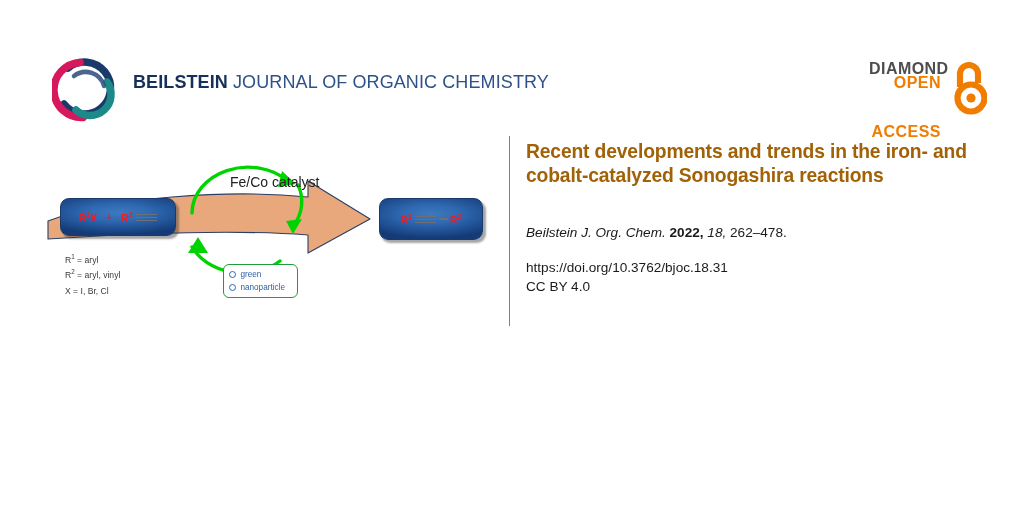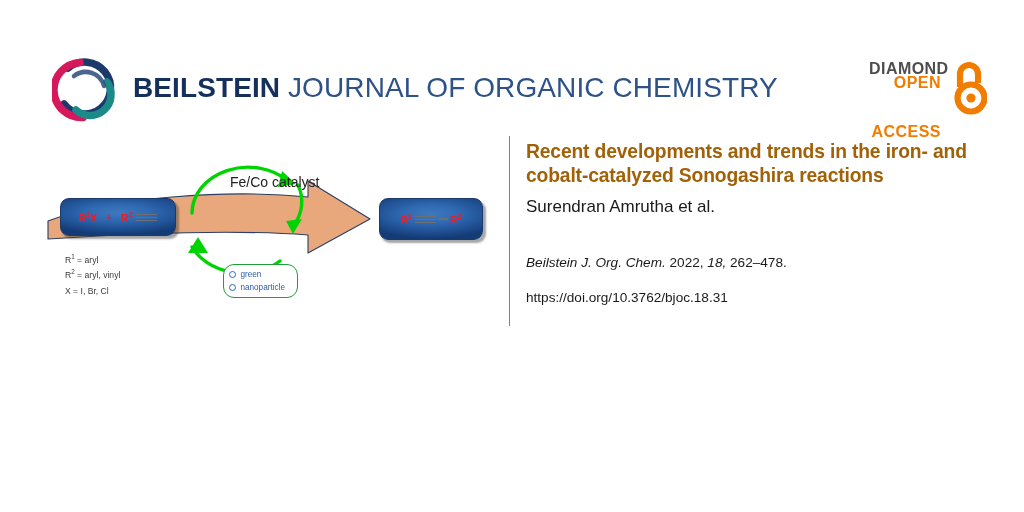--- a/index.html
+++ b/index.html
@@ -23,21 +23,21 @@
     width: 1024px; height: 135px;
   }
   #logo-mark {
     position: absolute;
     left: 52px; top: 56px;
     width: 68px; height: 68px;
   }
   #masthead-title {
     position: absolute;
     left: 133px; top: 72px;
-    font-size: 28px;
+    font-size: 18px;
     letter-spacing: 0.1px;
     white-space: nowrap;
     color: #2a4a7c;
   }
   #masthead-title .brand {
     font-weight: bold;
     color: #16305c;
   }
   #masthead-title .rest {
     font-weight: normal;
@@ -97,21 +97,21 @@
     color: #1a1a1a;
     font-weight: normal;
   }
   #article-citation {
     margin: 37px 0 0 0;
     font-size: 13.6px;
     color: #1a1a1a;
     font-style: italic;
     line-height: 18px;
   }
-  #article-citation .year { font-weight: normal; font-style: normal; margin-top: 40px; }
+  #article-citation .year { font-weight: bold; font-style: normal; margin-top: 40px; }
   #article-citation .vol  { }
   #article-citation .pages{ font-style: normal; }
   #article-doi {
     margin: 17px 0 0 0;
     font-size: 13.6px;
     color: #1a1a1a;
     line-height: 18.5px;
   }
   #article-doi span { display: block; }
 
@@ -185,21 +185,21 @@
     white-space: nowrap;
   }
   #rgroup-legend div sup { font-size: 6.3px; }
 
   
   #feature-box {
     position: absolute;
     left: 183px; top: 129px;
     width: 75px; height: 34px;
     border: 1.6px solid #1e9e3a;
-    border-radius: 11px;
+    border-radius: 6px;
     background: #ffffff;
     padding: 3px 5px;
     box-sizing: border-box;
   }
   .feature-item {
     display: flex;
     align-items: center;
     gap: 4px;
     font-size: 8.2px;
     color: #2b5fa8;
@@ -337,25 +337,25 @@
     </div>
     <div class="feature-item">
       <span class="feature-bullet"></span>
       <span>nanoparticle</span>
     </div>
   </div>
 </div>
 
 <div id="article-meta">
   <h1 id="article-title">Recent developments and trends in the iron- and cobalt-catalyzed Sonogashira reactions</h1>
-  <p id="article-authors">Surendran Amrutha et al.</p>
 
   <p id="article-citation">
     <span>Beilstein J. Org. Chem.</span>
     <span class="year">2022,</span>
     <span class="vol">18,</span>
     <span class="pages">262–478.</span>
   </p>
 
   <p id="article-doi">
     <span>https://doi.org/10.3762/bjoc.18.31</span>
+    <span>CC BY 4.0</span>
   </p>
 </div>
 
 </body></html>

